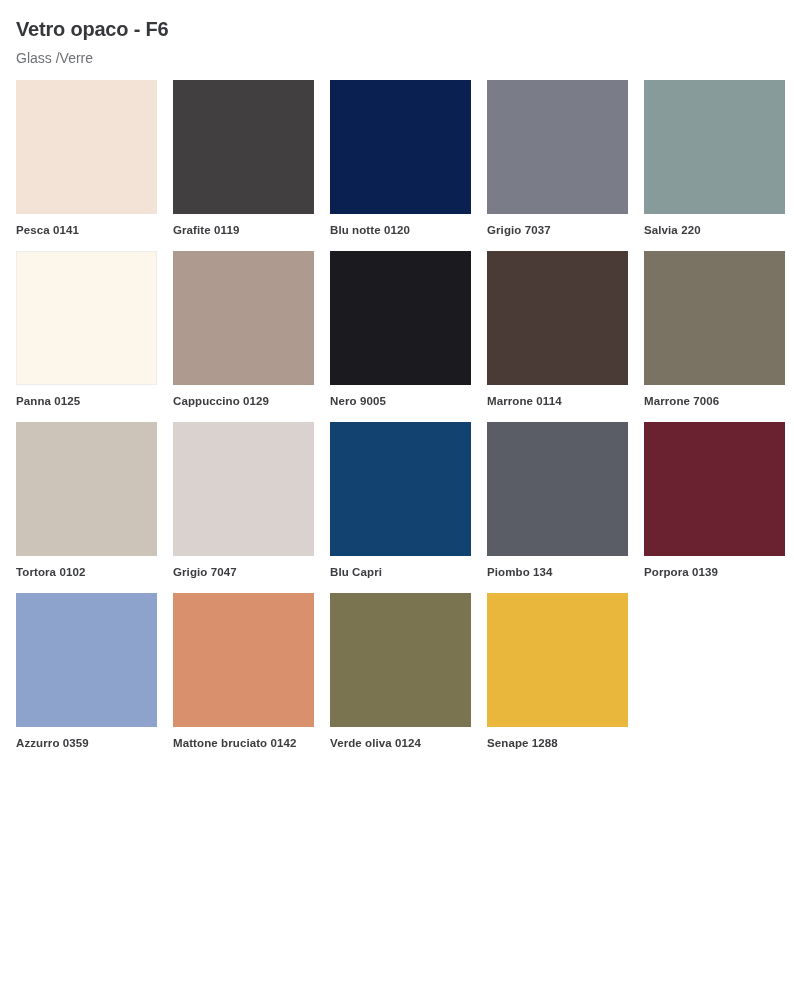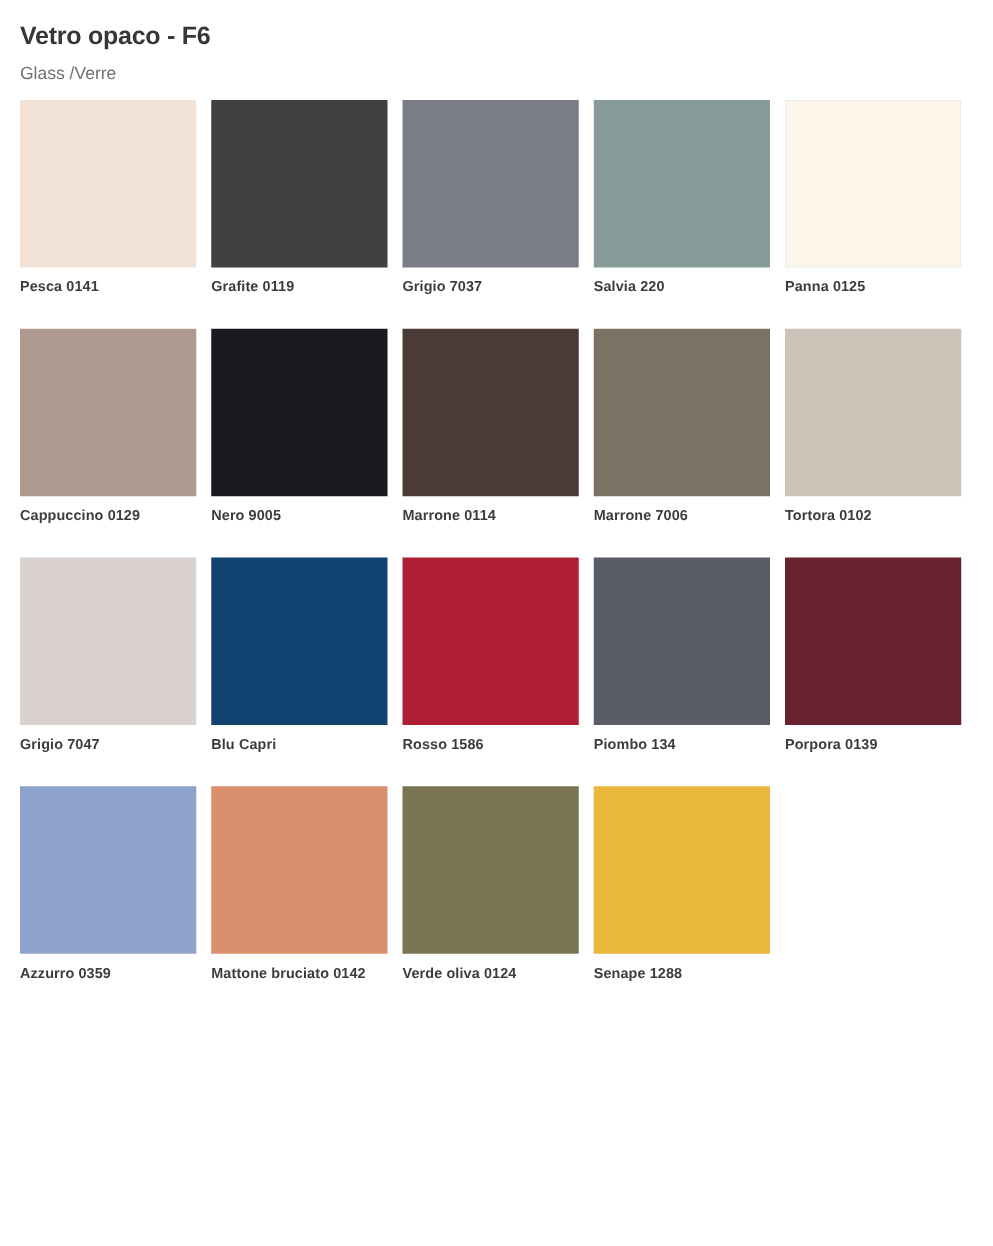--- a/index.html
+++ b/index.html
@@ -34,21 +34,20 @@
     font-weight: normal;
     color: #6e7073;
     margin: 0 0 14px 0;
     line-height: 16px;
   }
   .swatch-grid {
     display: grid;
     grid-template-columns: repeat(5, 141px);
     column-gap: 16px;
     row-gap: 0px;
-    gap: 12px;
   }
   .swatch-cell {
     width: 141px;
     margin-bottom: 13px;
   }
   .swatch-chip {
     width: 141px;
     height: 134px;
     display: block;
   }
@@ -77,20 +76,24 @@
   <div class="swatch-grid">
       <div class="swatch-cell">
         <div class="swatch-chip" style="background: rgb(243, 227, 214);"></div>
         <div class="swatch-label">Pesca 0141</div>
       </div>
       <div class="swatch-cell">
         <div class="swatch-chip" style="background: rgb(65, 63, 63);"></div>
         <div class="swatch-label">Grafite 0119</div>
       </div>
       <div class="swatch-cell">
+        <div class="swatch-chip" style="background: rgb(10, 32, 80);"></div>
+        <div class="swatch-label">Blu notte 0120</div>
+      </div>
+      <div class="swatch-cell">
         <div class="swatch-chip" style="background: rgb(122, 124, 136);"></div>
         <div class="swatch-label">Grigio 7037</div>
       </div>
       <div class="swatch-cell">
         <div class="swatch-chip" style="background: rgb(135, 155, 154);"></div>
         <div class="swatch-label">Salvia 220</div>
       </div>
       <div class="swatch-cell">
         <div class="swatch-chip bordered" style="background: rgb(253, 246, 234);"></div>
         <div class="swatch-label">Panna 0125</div>
@@ -117,24 +120,20 @@
       </div>
       <div class="swatch-cell">
         <div class="swatch-chip" style="background: rgb(217, 210, 206);"></div>
         <div class="swatch-label">Grigio 7047</div>
       </div>
       <div class="swatch-cell">
         <div class="swatch-chip" style="background: rgb(18, 67, 112);"></div>
         <div class="swatch-label">Blu Capri</div>
       </div>
       <div class="swatch-cell">
-        <div class="swatch-chip" style="background: rgb(174, 31, 51);"></div>
-        <div class="swatch-label">Rosso 1586</div>
-      </div>
-      <div class="swatch-cell">
         <div class="swatch-chip" style="background: rgb(90, 93, 102);"></div>
         <div class="swatch-label">Piombo 134</div>
       </div>
       <div class="swatch-cell">
         <div class="swatch-chip" style="background: rgb(107, 34, 48);"></div>
         <div class="swatch-label">Porpora 0139</div>
       </div>
       <div class="swatch-cell">
         <div class="swatch-chip" style="background: rgb(142, 163, 204);"></div>
         <div class="swatch-label">Azzurro 0359</div>

